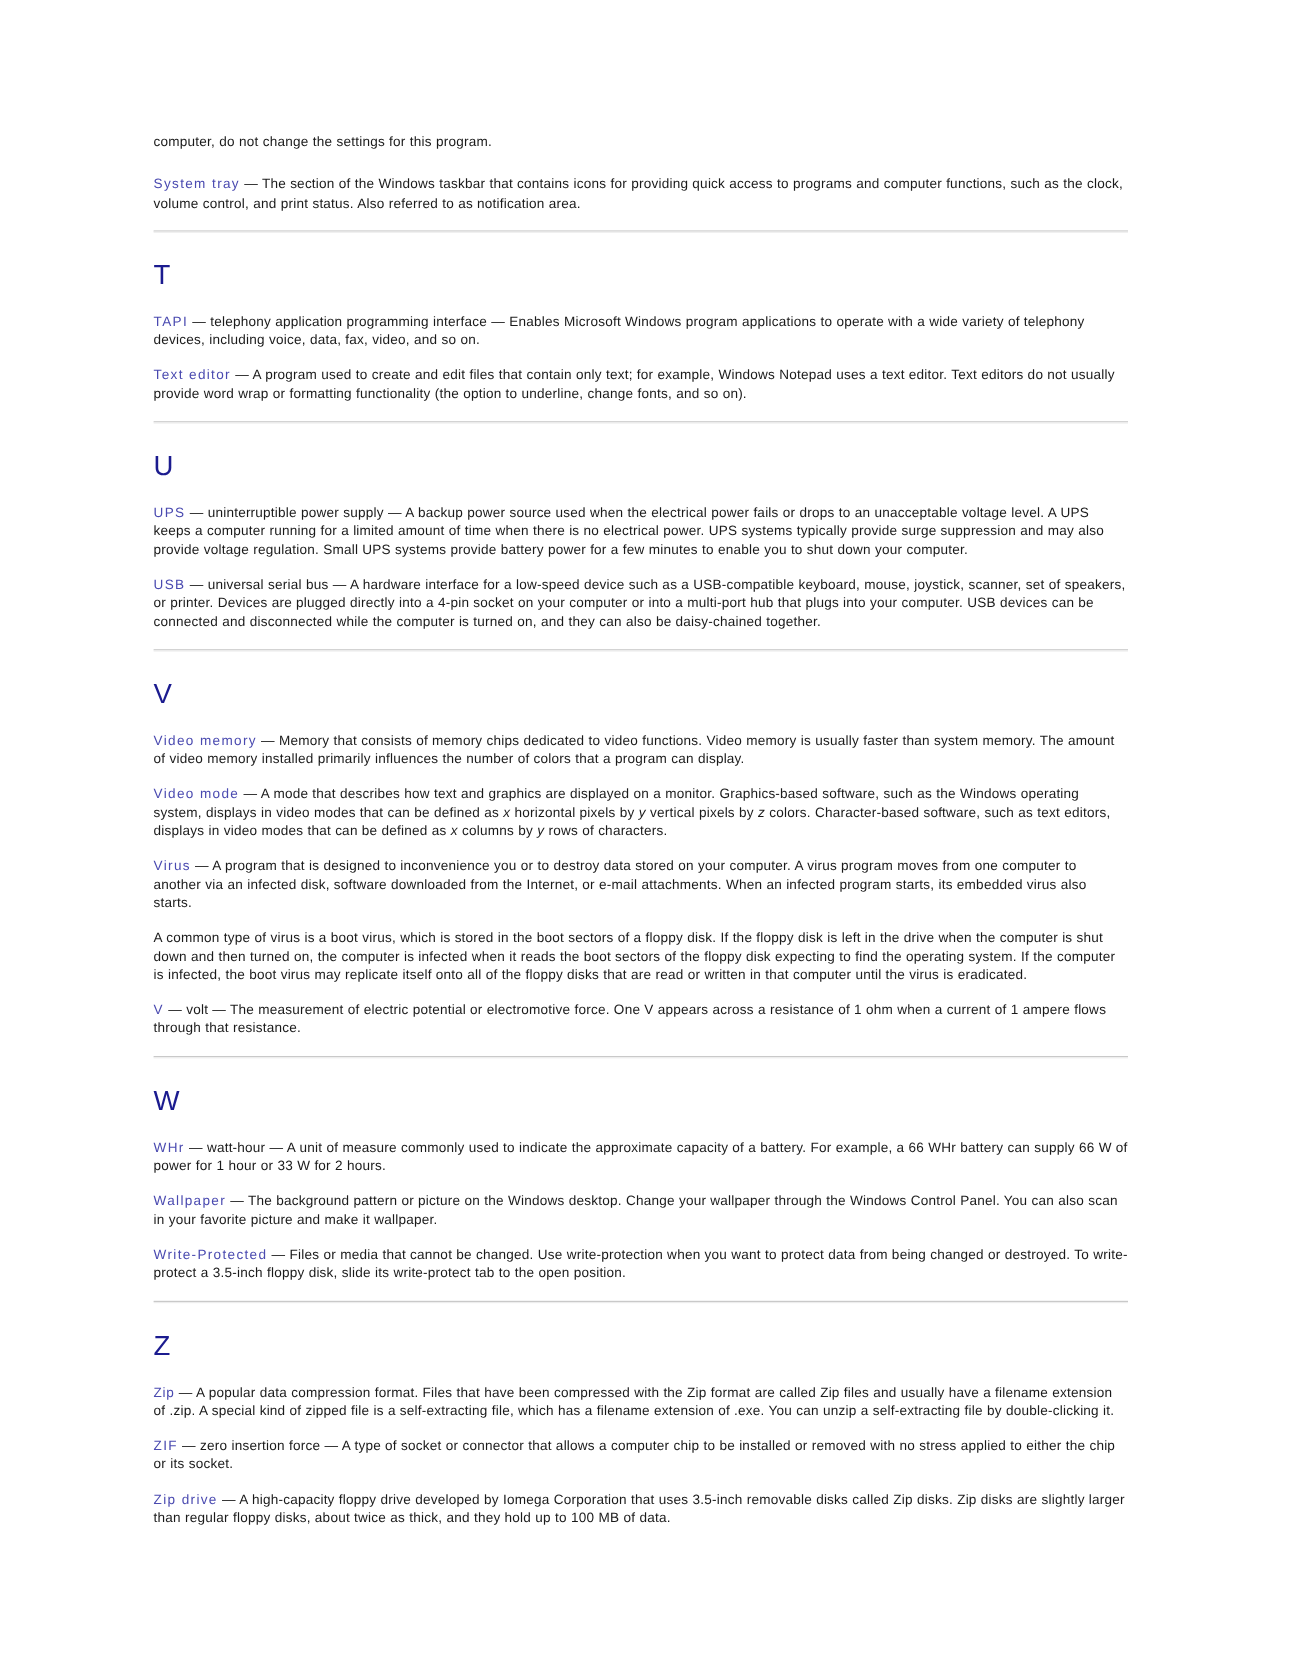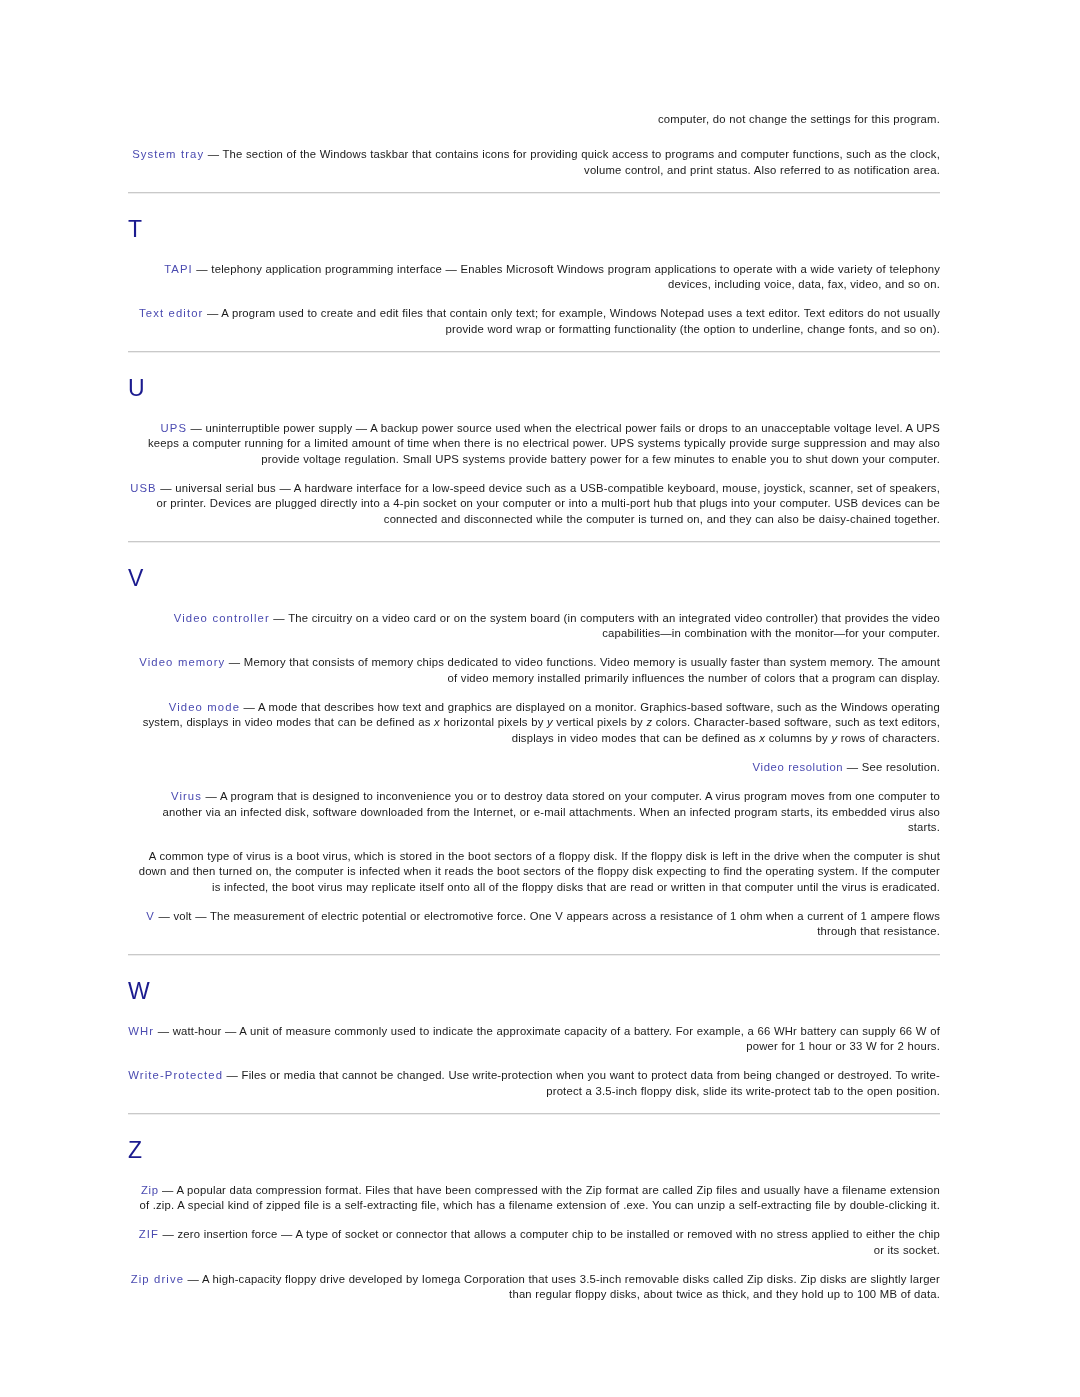--- a/index.html
+++ b/index.html
@@ -23,21 +23,21 @@
     left: 128px;
     top: 112px;
     width: 812px;
   }
   .para {
     font-size: 11.3px;
     line-height: 15.3px;
     letter-spacing: 0.18px;
     color: #1a1a1a;
     margin: 0 0 14px 0;
-    text-align: right;
+    text-align: left;
     word-spacing: 0.2px;
   }
   .term {
     color: #4a4ab0;
     letter-spacing: 1.1px;
   }
   .term-plain {
     color: #4a4ab0;
     letter-spacing: 0.6px;
   }
@@ -91,41 +91,40 @@
 
     <p class="para"><span class="term">UPS</span><span> — </span><span>uninterruptible power supply — A backup power source used when the electrical power fails or drops to an unacceptable voltage level. A UPS keeps a computer running for a limited amount of time when there is no electrical power. UPS systems typically provide surge suppression and may also provide voltage regulation. Small UPS systems provide battery power for a few minutes to enable you to shut down your computer.</span></p>
 
     <p class="para"><span class="term">USB</span><span> — </span><span>universal serial bus — A hardware interface for a low-speed device such as a USB-compatible keyboard, mouse, joystick, scanner, set of speakers, or printer. Devices are plugged directly into a 4-pin socket on your computer or into a multi-port hub that plugs into your computer. USB devices can be connected and disconnected while the computer is turned on, and they can also be daisy-chained together.</span></p>
 
 
     <hr class="rule">
 
     <h2 class="section-head">V</h2>
 
-    <p class="para"><span class="term">Video controller</span><span> — </span><span>The circuitry on a video card or on the system board (in computers with an integrated video controller) that provides the video capabilities—in combination with the monitor—for your computer.</span></p>
 
     <p class="para"><span class="term">Video memory</span><span> — </span><span>Memory that consists of memory chips dedicated to video functions. Video memory is usually faster than system memory. The amount of video memory installed primarily influences the number of colors that a program can display.</span></p>
 
     <p class="para"><span class="term">Video mode</span><span> — </span><span>A mode that describes how text and graphics are displayed on a monitor. Graphics-based software, such as the Windows operating system, displays in video modes that can be defined as </span><span class="var">x</span><span> horizontal pixels by </span><span class="var">y</span><span> vertical pixels by </span><span class="var">z</span><span> colors. Character-based software, such as text editors, displays in video modes that can be defined as </span><span class="var">x</span><span> columns by </span><span class="var">y</span><span> rows of characters.</span></p>
 
-    <p class="para"><span class="term-plain">Video resolution</span><span> — </span><span>See resolution.</span></p>
 
     <p class="para"><span class="term">Virus</span><span> — </span><span>A program that is designed to inconvenience you or to destroy data stored on your computer. A virus program moves from one computer to another via an infected disk, software downloaded from the Internet, or e-mail attachments. When an infected program starts, its embedded virus also starts.</span></p>
 
     <p class="para">A common type of virus is a boot virus, which is stored in the boot sectors of a floppy disk. If the floppy disk is left in the drive when the computer is shut down and then turned on, the computer is infected when it reads the boot sectors of the floppy disk expecting to find the operating system. If the computer is infected, the boot virus may replicate itself onto all of the floppy disks that are read or written in that computer until the virus is eradicated.</p>
 
     <p class="para"><span class="term">V</span><span> — </span><span>volt — The measurement of electric potential or electromotive force. One V appears across a resistance of 1 ohm when a current of 1 ampere flows through that resistance.</span></p>
 
     <hr class="rule">
 
     <h2 class="section-head">W</h2>
 
 
     <p class="para"><span class="term">WHr</span><span> — </span><span>watt-hour — A unit of measure commonly used to indicate the approximate capacity of a battery. For example, a 66 WHr battery can supply 66 W of power for 1 hour or 33 W for 2 hours.</span></p>
 
+    <p class="para"><span class="term">Wallpaper</span><span> — </span><span>The background pattern or picture on the Windows desktop. Change your wallpaper through the Windows Control Panel. You can also scan in your favorite picture and make it wallpaper.</span></p>
 
     <p class="para"><span class="term">Write-Protected</span><span> — </span><span>Files or media that cannot be changed. Use write-protection when you want to protect data from being changed or destroyed. To write-protect a 3.5-inch floppy disk, slide its write-protect tab to the open position.</span></p>
 
     <hr class="rule">
 
     <h2 class="section-head">Z</h2>
 
     <p class="para"><span class="term-plain">Zip</span><span> — </span><span>A popular data compression format. Files that have been compressed with the Zip format are called Zip files and usually have a filename extension of .zip. A special kind of zipped file is a self-extracting file, which has a filename extension of .exe. You can unzip a self-extracting file by double-clicking it.</span></p>
 
     <p class="para"><span class="term">ZIF</span><span> — </span><span>zero insertion force — A type of socket or connector that allows a computer chip to be installed or removed with no stress applied to either the chip or its socket.</span></p>

